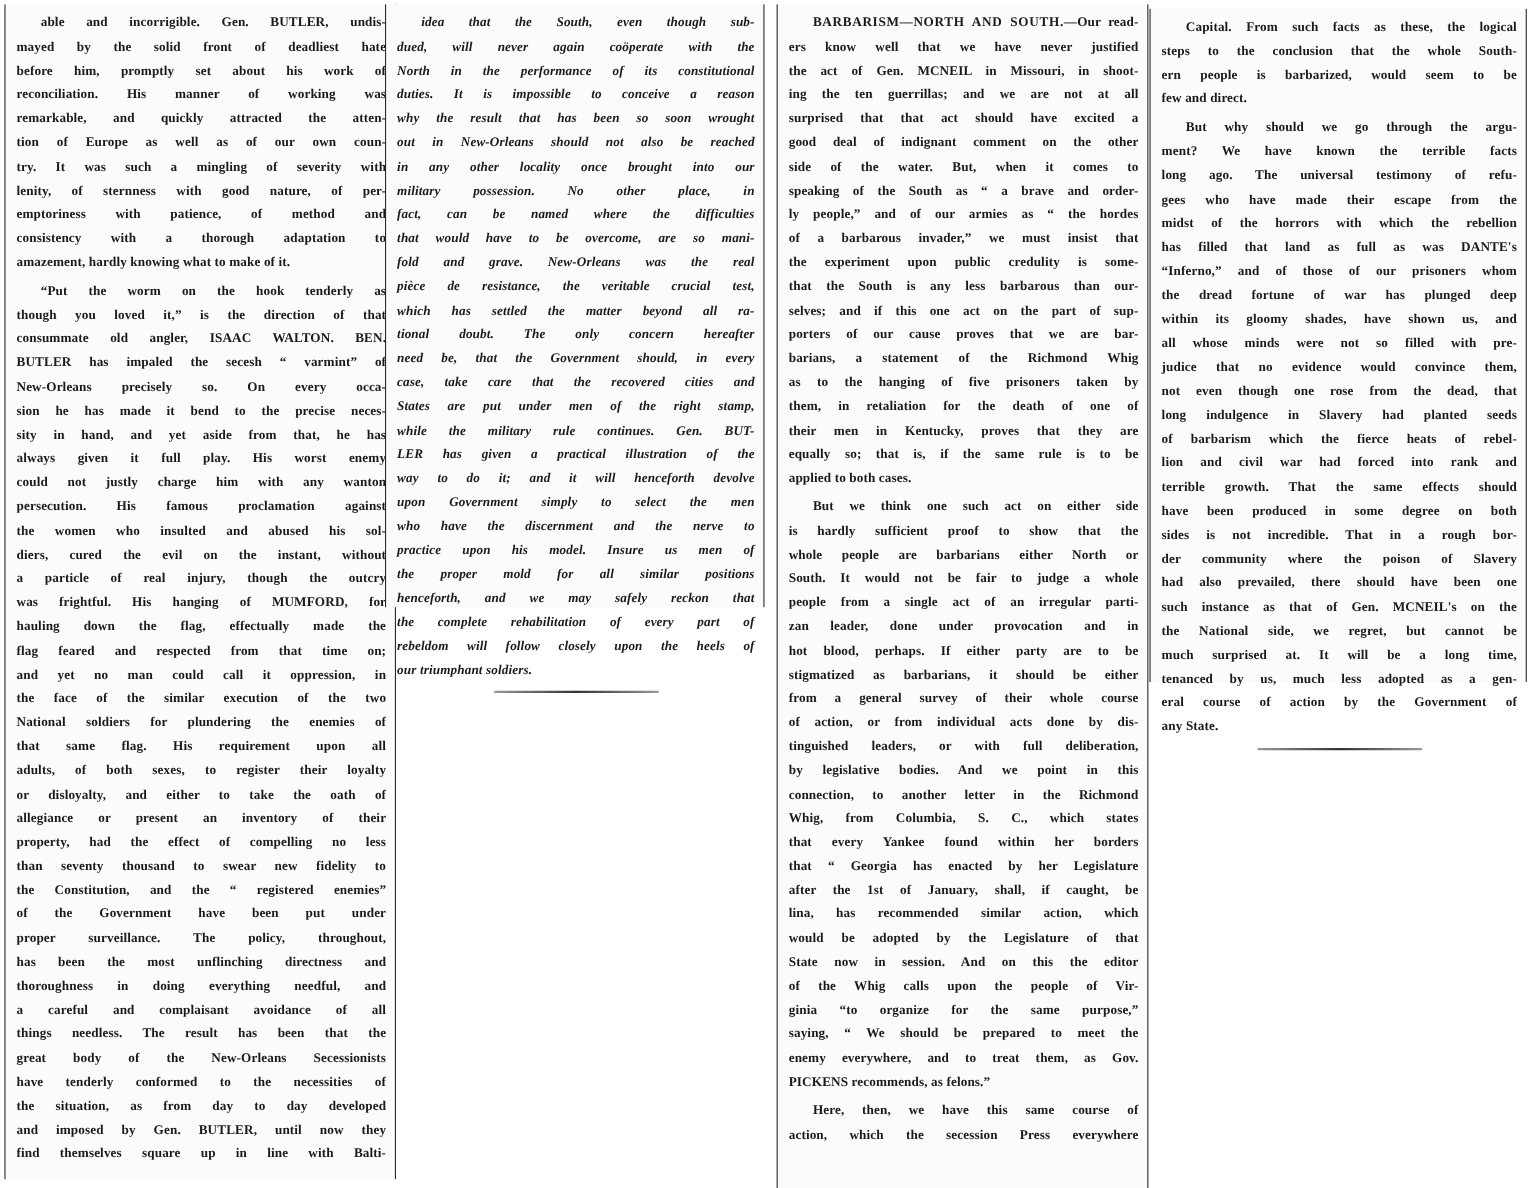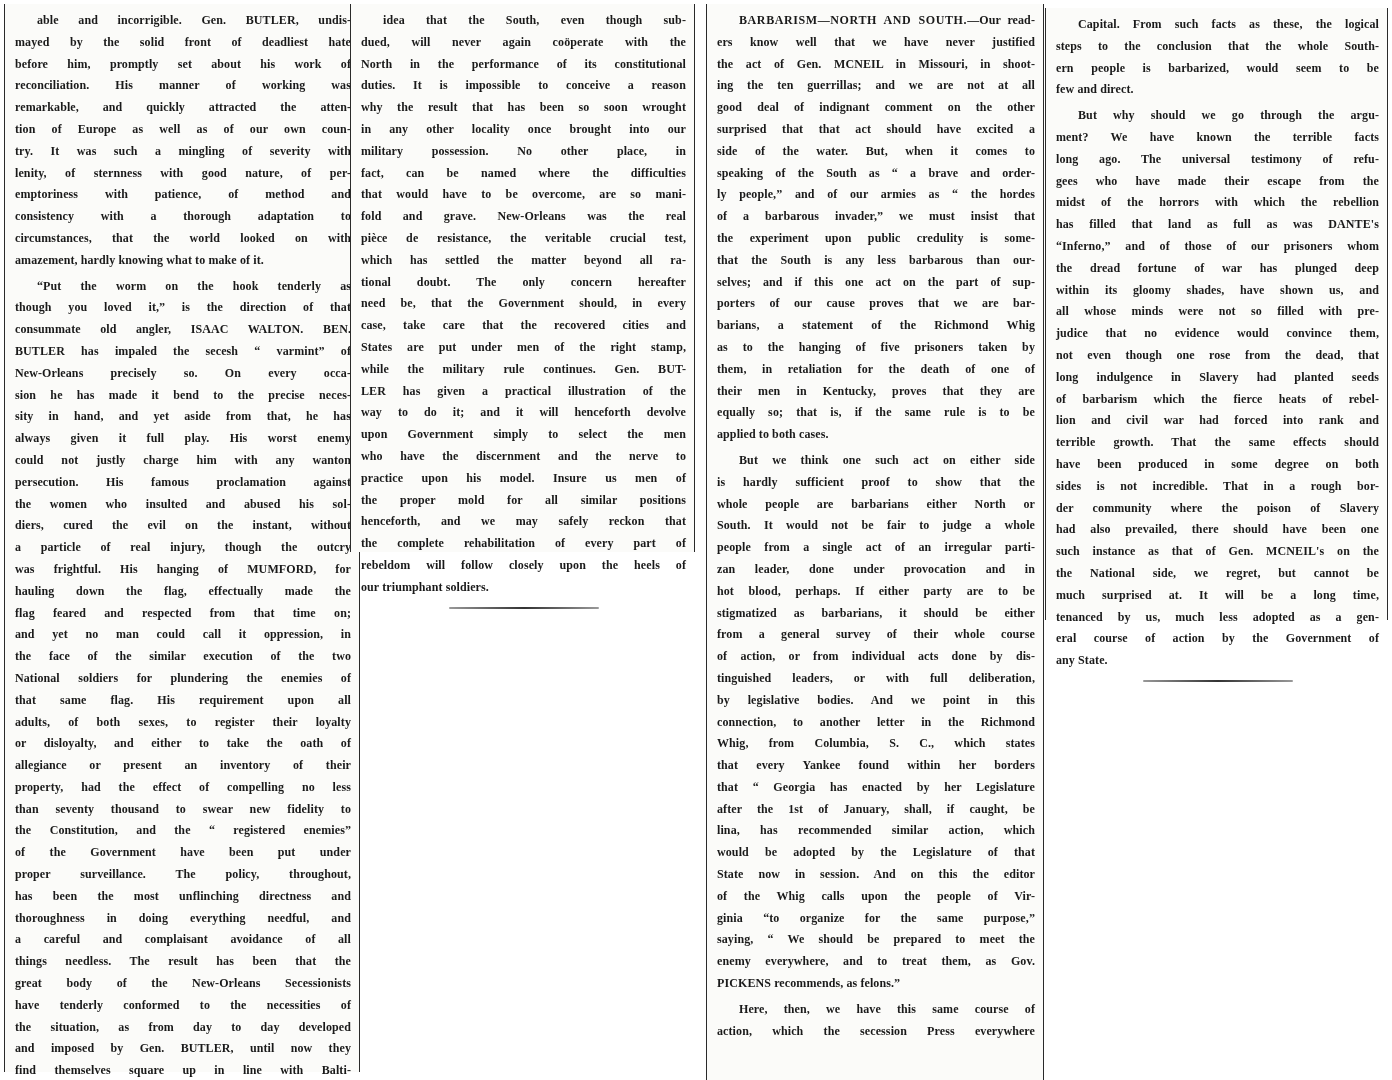--- a/index.html
+++ b/index.html
@@ -57,21 +57,20 @@
       <span class="line indent">able and incorrigible. Gen. BUTLER, undis-</span>
       <span class="line">mayed by the solid front of deadliest hate</span>
       <span class="line">before him, promptly set about his work of</span>
       <span class="line">reconciliation. His manner of working was</span>
       <span class="line">remarkable, and quickly attracted the atten-</span>
       <span class="line">tion of Europe as well as of our own coun-</span>
       <span class="line">try. It was such a mingling of severity with</span>
       <span class="line">lenity, of sternness with good nature, of per-</span>
       <span class="line">emptoriness with patience, of method and</span>
       <span class="line">consistency with a thorough adaptation to</span>
-      <span class="line">circumstances, that the world looked on with</span>
       <span class="line last">amazement, hardly knowing what to make of it.</span>
     </div>
     <div style="margin-bottom: 4px;">
       <span class="line indent">“Put the worm on the hook tenderly as</span>
       <span class="line">though you loved it,” is the direction of that</span>
       <span class="line">consummate old angler, ISAAC WALTON. BEN.</span>
       <span class="line">BUTLER has impaled the secesh “ varmint” of</span>
       <span class="line">New-Orleans precisely so. On every occa-</span>
       <span class="line">sion he has made it bend to the precise neces-</span>
       <span class="line">sity in hand, and yet aside from that, he has</span>
@@ -102,26 +101,27 @@
       <span class="line">things needless. The result has been that the</span>
       <span class="line">great body of the New-Orleans Secessionists</span>
       <span class="line">have tenderly conformed to the necessities of</span>
       <span class="line">the situation, as from day to day developed</span>
       <span class="line">and imposed by Gen. BUTLER, until now they</span>
       <span class="line">find themselves square up in line with Balti-</span>
     </div>
   </div>
 
 <div class="column col2">
-    <div style="margin-bottom: 4px;">
+    <div style="margin-bottom: 4px; font-style: italic;">
       <span class="line indent">idea that the South, even though sub-</span>
       <span class="line">dued, will never again coöperate with the</span>
       <span class="line">North in the performance of its constitutional</span>
       <span class="line">duties. It is impossible to conceive a reason</span>
       <span class="line">why the result that has been so soon wrought</span>
+      <span class="line">out in New-Orleans should not also be reached</span>
       <span class="line">in any other locality once brought into our</span>
       <span class="line">military possession. No other place, in</span>
       <span class="line">fact, can be named where the difficulties</span>
       <span class="line">that would have to be overcome, are so mani-</span>
       <span class="line">fold and grave. New-Orleans was the real</span>
       <span class="line">pièce de resistance, the veritable crucial test,</span>
       <span class="line">which has settled the matter beyond all ra-</span>
       <span class="line">tional doubt. The only concern hereafter</span>
       <span class="line">need be, that the Government should, in every</span>
       <span class="line">case, take care that the recovered cities and</span>
@@ -140,22 +140,22 @@
     </div>
     <span class="rule"></span>
   </div>
 
 <div class="column col3">
     <div style="margin-bottom: 4px;">
       <span class="line indent"><span class="sc">BARBARISM—NORTH AND SOUTH.</span><span>—Our read-</span></span>
       <span class="line">ers know well that we have never justified</span>
       <span class="line">the act of Gen. MCNEIL in Missouri, in shoot-</span>
       <span class="line">ing the ten guerrillas; and we are not at all</span>
+      <span class="line">surprised that that act should have excited a</span>
       <span class="line">good deal of indignant comment on the other</span>
-      <span class="line">surprised that that act should have excited a</span>
       <span class="line">side of the water. But, when it comes to</span>
       <span class="line">speaking of the South as “ a brave and order-</span>
       <span class="line">ly people,” and of our armies as “ the hordes</span>
       <span class="line">of a barbarous invader,” we must insist that</span>
       <span class="line">the experiment upon public credulity is some-</span>
       <span class="line">that the South is any less barbarous than our-</span>
       <span class="line">selves; and if this one act on the part of sup-</span>
       <span class="line">porters of our cause proves that we are bar-</span>
       <span class="line">barians, a statement of the Richmond Whig</span>
       <span class="line">as to the hanging of five prisoners taken by</span>

